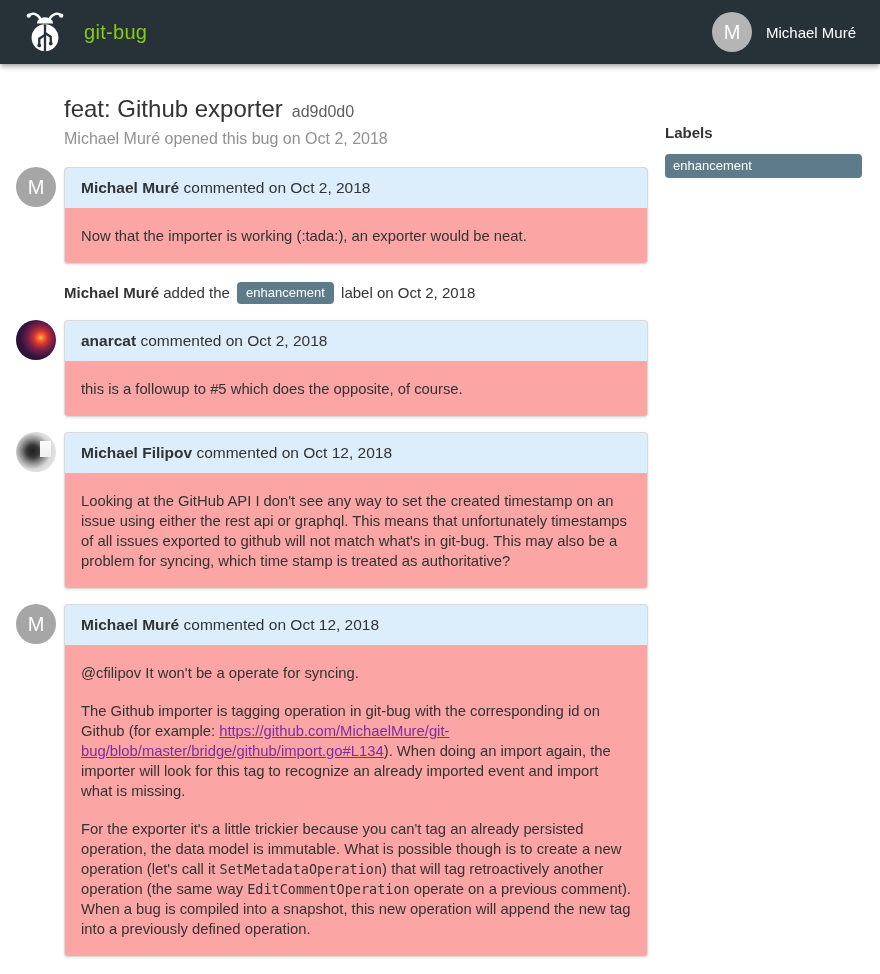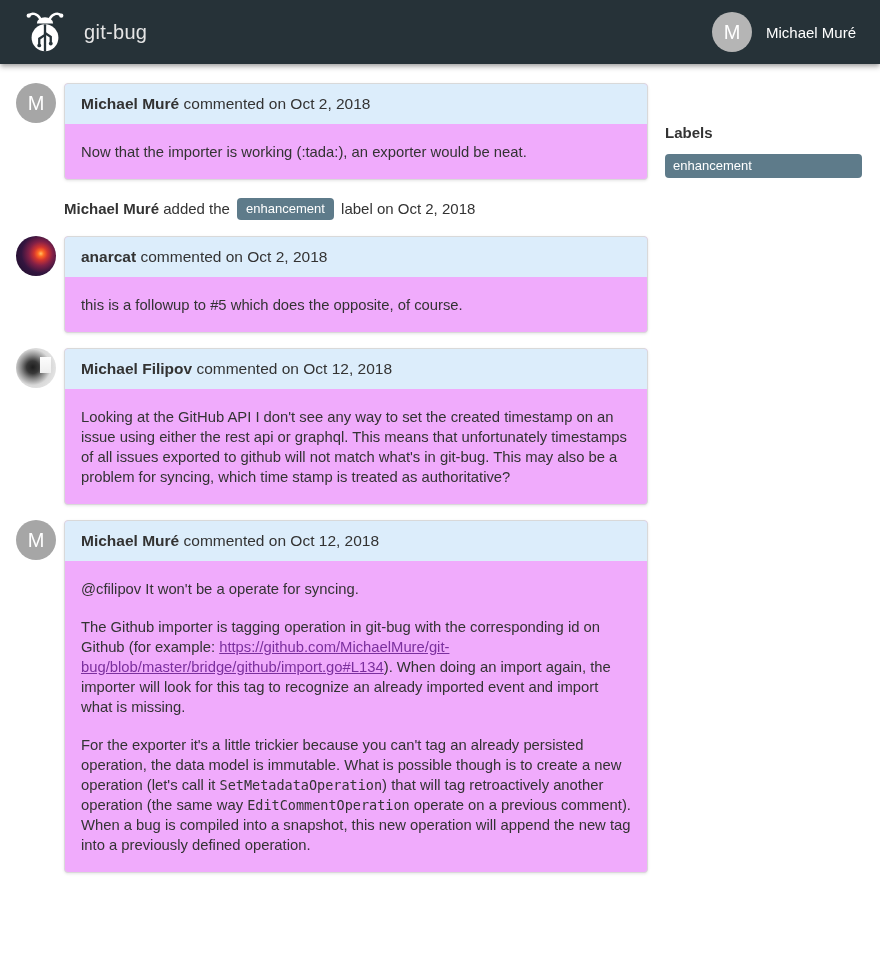--- a/index.html
+++ b/index.html
@@ -11,21 +11,21 @@
   }
 
   
   .appbar {
     height:64px; background:#263238;
     display:flex; align-items:center;
     padding:0 16px 0 22px;
     box-shadow:0 2px 4px -1px rgba(0,0,0,.28), 0 4px 5px 0 rgba(0,0,0,.16);
     position:relative; z-index:5;
   }
-  .brand { display:flex; align-items:center; gap:16px; color:#e5e5e5; text-decoration:none; }
+  .brand { display:flex; align-items:center; gap:16px; color:#84cc16; text-decoration:none; }
   .brand-name { font-size:20px; letter-spacing:.3px; }
   .logo { width:46px; height:46px; display:block; }
   .appbar-user { margin-left:auto; display:flex; align-items:center; gap:14px; color:#fff; font-size:15px; padding-right:8px; }
   .nav-avatar {
     width:40px; height:40px; border-radius:50%;
     background:#b5b5b5; color:#fff;
     display:flex; align-items:center; justify-content:center;
     font-size:20px;
   }
 
@@ -53,21 +53,21 @@
     background:
       radial-gradient(circle at 62% 44%, #ffc063 0%, #ff6a24 9%, #d23530 20%, #822047 36%, #33153f 58%, #170b24 100%);
   }
   .av-cfilipov {
     background:
       linear-gradient(#fdfdfd,#eee) no-repeat right 5px top 9px / 11px 16px,
       radial-gradient(circle at 42% 48%, #1e1e1e 0%, #383838 20%, #8a8a8a 38%, #d9d9d9 58%, #f3f3f3 100%);
   }
 
   .card {
-    flex:1; background:#f0abfc;
+    flex:1; background:#fca5a5;
     border:1px solid #d9d9d9; border-radius:4px;
     box-shadow:0 1px 3px rgba(0,0,0,.10);
     overflow:hidden;
   }
   .card-header {
     background:#dcedfb; padding:11px 16px;
     font-size:15.5px; color:#333;
   }
   .card-header b { font-weight:700; }
   .card-body { padding:0 16px 17px; font-size:14.8px; line-height:20px; color:#333; }
@@ -121,20 +121,26 @@
   </a>
   <div class="appbar-user">
     <div class="nav-avatar">M</div>
     <span>Michael Muré</span>
   </div>
 </header>
 
 <div class="page">
   <div class="main">
 
+    <div class="title-block">
+      <h1 class="bug-title">
+        <span>feat: Github exporter</span><span class="bug-hash">ad9d0d0</span>
+      </h1>
+      <div class="bug-subtitle">Michael Muré opened this bug on Oct 2, 2018</div>
+    </div>
 
     <div class="timeline">
 
       <div class="entry">
         <div class="avatar av-gray">M</div>
         <div class="card">
           <div class="card-header">
             <b>Michael Muré</b><span> commented on Oct 2, 2018</span>
           </div>
           <div class="card-body">

